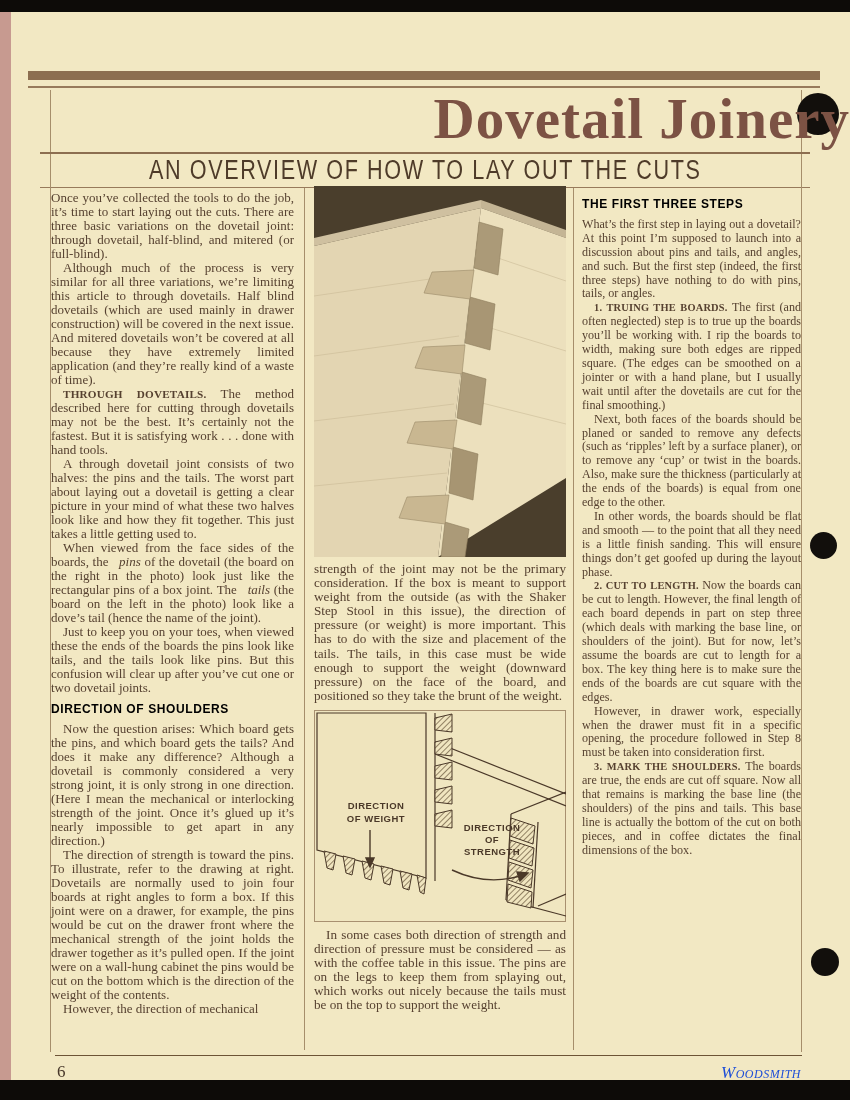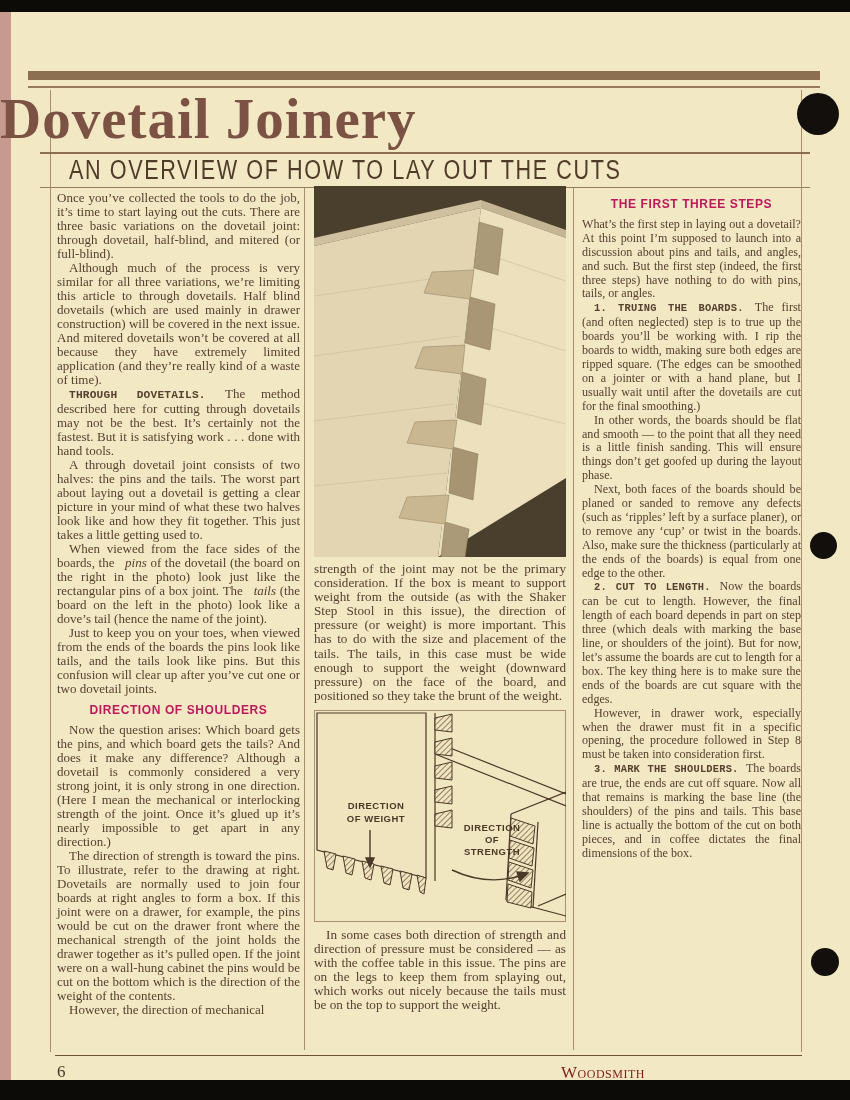--- a/index.html
+++ b/index.html
@@ -11,57 +11,57 @@
   .scan-left{position:absolute;left:0;top:12px;width:11px;height:1068px;background:#c79a90;}
   .hole{position:absolute;background:#120f0c;border-radius:50%;}
   #hole1{left:797px;top:93px;width:42px;height:42px;}
   #hole2{left:810px;top:532px;width:27px;height:27px;}
   #hole3{left:811px;top:948px;width:28px;height:28px;}
 
   
   .rule-thick{position:absolute;left:28px;top:71px;width:792px;height:9px;background:#8c6e50;}
   .rule-thin-a{position:absolute;left:28px;top:86px;width:792px;height:2px;background:#977a5b;}
   .title-rule{position:absolute;left:40px;top:152px;width:770px;height:2px;background:#8c6e50;z-index:1;}
-  .page-title{position:absolute;left:0;top:89px;width:850px;text-align:left;z-index:2;
+  .page-title{position:absolute;left:0;top:89px;width:850px;text-align:right;z-index:2;
       font-family:"Liberation Serif", serif;font-weight:bold;font-size:57px;line-height:60px;
       color:#7c5244;letter-spacing:1px;}
-  .subtitle-wrap{position:absolute;left:0;top:156px;width:850px;z-index:2;}
+  .subtitle-wrap{position:absolute;left:0;top:156px;width:850px;text-align:center;z-index:2;}
   .subtitle{display:inline-block;transform:scaleX(0.80);transform-origin:center;
       font-family:"Liberation Sans", sans-serif;font-weight:400;font-size:27px;line-height:28px;
       color:#4e3b29;letter-spacing:2px;white-space:nowrap;}
   .rule-thin-b{position:absolute;left:40px;top:187px;width:770px;height:1px;background:#977a5b;}
 
   
   .vline{position:absolute;width:1px;background:#a68e6b;}
   #vl-left{left:50px;top:90px;height:962px;}
   #vl-c12{left:304px;top:188px;height:862px;}
   #vl-c23{left:573px;top:188px;height:862px;}
   #vl-right{left:801px;top:90px;height:962px;}
 
   
   .col{position:absolute;color:#564130;text-align:justify;}
-  #col-left{left:57px;top:191px;width:243px;font-size:13px;line-height:14.0px;}
+  #col-left{left:51px;top:191px;width:243px;font-size:13px;line-height:14.0px;}
   #col-mid{left:314px;top:186px;width:252px;font-size:13.2px;line-height:14.1px;}
   #col-right{left:582px;top:191px;width:219px;font-size:12.1px;line-height:13.9px;}
   .para{margin:0;text-indent:12px;}
   .para.noindent{text-indent:0;}
   .para i{font-style:italic;margin-left:7px;}
-  .lead{font-weight:bold;font-size:0.86em;letter-spacing:0.2px;font-family:Liberation Mono, monospace;}
-  .colhead{margin:7px 0 6px;text-align:center;text-indent:0;
+  .lead{font-weight:bold;font-size:0.86em;letter-spacing:0.2px;}
+  .colhead{margin:7px 0 6px;text-align:left;text-indent:0;
       font-family:"Liberation Sans", sans-serif;font-weight:bold;font-size:12px;
-      letter-spacing:0.6px;color:#be185d;}
+      letter-spacing:0.6px;color:#000000;}
 
   .figure{display:block;margin:0 0 5px 0;}
   #diagram-fig{margin:7px 0 6px 0;}
 
   
   .footer-rule{position:absolute;left:55px;top:1055px;width:747px;height:1px;background:#6d5436;}
   .page-number{position:absolute;left:57px;top:1062px;font-size:17px;color:#473729;}
-  .brand{position:absolute;left:561px;top:1063px;width:240px;
-      font-variant:small-caps;font-size:17px;letter-spacing:0.5px;color:#7f1d1d;}
+  .brand{position:absolute;left:561px;top:1063px;width:240px;text-align:right;
+      font-variant:small-caps;font-size:17px;letter-spacing:0.5px;color:#1d4ed8;font-style:italic;}
 </style>
 </head>
 <body>
 
 <div class="scan-top"></div>
 <div class="scan-bottom"></div>
 <div class="scan-left"></div>
 
 <div class="rule-thick"></div>
 <div class="rule-thin-a"></div>
@@ -76,21 +76,21 @@
 <div class="vline" id="vl-c12"></div>
 <div class="vline" id="vl-c23"></div>
 <div class="vline" id="vl-right"></div>
 
 <div class="col" id="col-left">
     <div class="para noindent"><span>Once you’ve collected the tools to do the job, it’s time to start laying out the cuts. There are three basic variations on the dovetail joint: through dovetail, half-blind, and mitered (or full-blind).</span></div>
     <div class="para"><span>Although much of the process is very similar for all three variations, we’re limiting this article to through dovetails. Half blind dovetails (which are used mainly in drawer construction) will be covered in the next issue. And mitered dovetails won’t be covered at all because they have extremely limited application (and they’re really kind of a waste of time).</span></div>
     <div class="para"><span class="lead">THROUGH DOVETAILS. </span><span>The method described here for cutting through dovetails may not be the best. It’s certainly not the fastest. But it is satisfying work . . . done with hand tools.</span></div>
     <div class="para"><span>A through dovetail joint consists of two halves: the pins and the tails. The worst part about laying out a dovetail is getting a clear picture in your mind of what these two halves look like and how they fit together. This just takes a little getting used to.</span></div>
     <div class="para"><span>When viewed from the face sides of the boards, the </span><i>pins</i><span> of the dovetail (the board on the right in the photo) look just like the rectangular pins of a box joint. The </span><i>tails</i><span> (the board on the left in the photo) look like a dove’s tail (hence the name of the joint).</span></div>
-    <div class="para"><span>Just to keep you on your toes, when viewed from the ends of the boards the pins look like tails, and the tails look like pins. But this confusion will clear up after you’ve cut one or two dovetail joints.</span></div>
+    <div class="para"><span>Just to keep you on your toes, when viewed these the ends of the boards the pins look like tails, and the tails look like pins. But this confusion will clear up after you’ve cut one or two dovetail joints.</span></div>
     <div class="colhead">DIRECTION OF SHOULDERS</div>
     <div class="para"><span>Now the question arises: Which board gets the pins, and which board gets the tails? And does it make any difference? Although a dovetail is commonly considered a very strong joint, it is only strong in one direction. (Here I mean the mechanical or interlocking strength of the joint. Once it’s glued up it’s nearly impossible to get apart in any direction.)</span></div>
     <div class="para"><span>The direction of strength is toward the pins. To illustrate, refer to the drawing at right. Dovetails are normally used to join four boards at right angles to form a box. If this joint were on a drawer, for example, the pins would be cut on the drawer front where the mechanical strength of the joint holds the drawer together as it’s pulled open. If the joint were on a wall-hung cabinet the pins would be cut on the bottom which is the direction of the weight of the contents.</span></div>
     <div class="para"><span>However, the direction of mechanical</span></div>
   </div>
 
 <div class="col" id="col-mid">
 
   <svg class="figure" width="252" height="371" viewBox="0 0 252 371">
     <rect x="0" y="0" width="252" height="371" fill="#4a3e2c"></rect>
@@ -192,22 +192,22 @@
 
   <div>
       <div class="para"><span>In some cases both direction of strength and direction of pressure must be considered — as with the coffee table in this issue. The pins are on the legs to keep them from splaying out, which works out nicely because the tails must be on the top to support the weight.</span></div>
     </div>
 </div>
 
 <div class="col" id="col-right">
     <div class="colhead">THE FIRST THREE STEPS</div>
     <div class="para noindent"><span>What’s the first step in laying out a dovetail? At this point I’m supposed to launch into a discussion about pins and tails, and angles, and such. But the first step (indeed, the first three steps) have nothing to do with pins, tails, or angles.</span></div>
     <div class="para"><span class="lead">1. TRUING THE BOARDS. </span><span>The first (and often neglected) step is to true up the boards you’ll be working with. I rip the boards to width, making sure both edges are ripped square. (The edges can be smoothed on a jointer or with a hand plane, but I usually wait until after the dovetails are cut for the final smoothing.)</span></div>
+    <div class="para"><span>Next, both faces of the boards should be planed or sanded to remove any defects (such as ‘ripples’ left by a surface planer), or to remove any ‘cup’ or twist in the boards. Also, make sure the thickness (particularly at the ends of the boards) is equal from one edge to the other.</span></div>
     <div class="para"><span>In other words, the boards should be flat and smooth — to the point that all they need is a little finish sanding. This will ensure things don’t get goofed up during the layout phase.</span></div>
-    <div class="para"><span>Next, both faces of the boards should be planed or sanded to remove any defects (such as ‘ripples’ left by a surface planer), or to remove any ‘cup’ or twist in the boards. Also, make sure the thickness (particularly at the ends of the boards) is equal from one edge to the other.</span></div>
     <div class="para"><span class="lead">2. CUT TO LENGTH. </span><span>Now the boards can be cut to length. However, the final length of each board depends in part on step three (which deals with marking the base line, or shoulders of the joint). But for now, let’s assume the boards are cut to length for a box. The key thing here is to make sure the ends of the boards are cut square with the edges.</span></div>
     <div class="para"><span>However, in drawer work, especially when the drawer must fit in a specific opening, the procedure followed in Step 8 must be taken into consideration first.</span></div>
     <div class="para"><span class="lead">3. MARK THE SHOULDERS. </span><span>The boards are true, the ends are cut off square. Now all that remains is marking the base line (the shoulders) of the pins and tails. This base line is actually the bottom of the cut on both pieces, and in coffee dictates the final dimensions of the box.</span></div>
   </div>
 
 <div class="footer-rule"></div>
 <div class="page-number">6</div>
 <div class="brand">Woodsmith</div>
 
 <div class="hole" id="hole1"></div>

